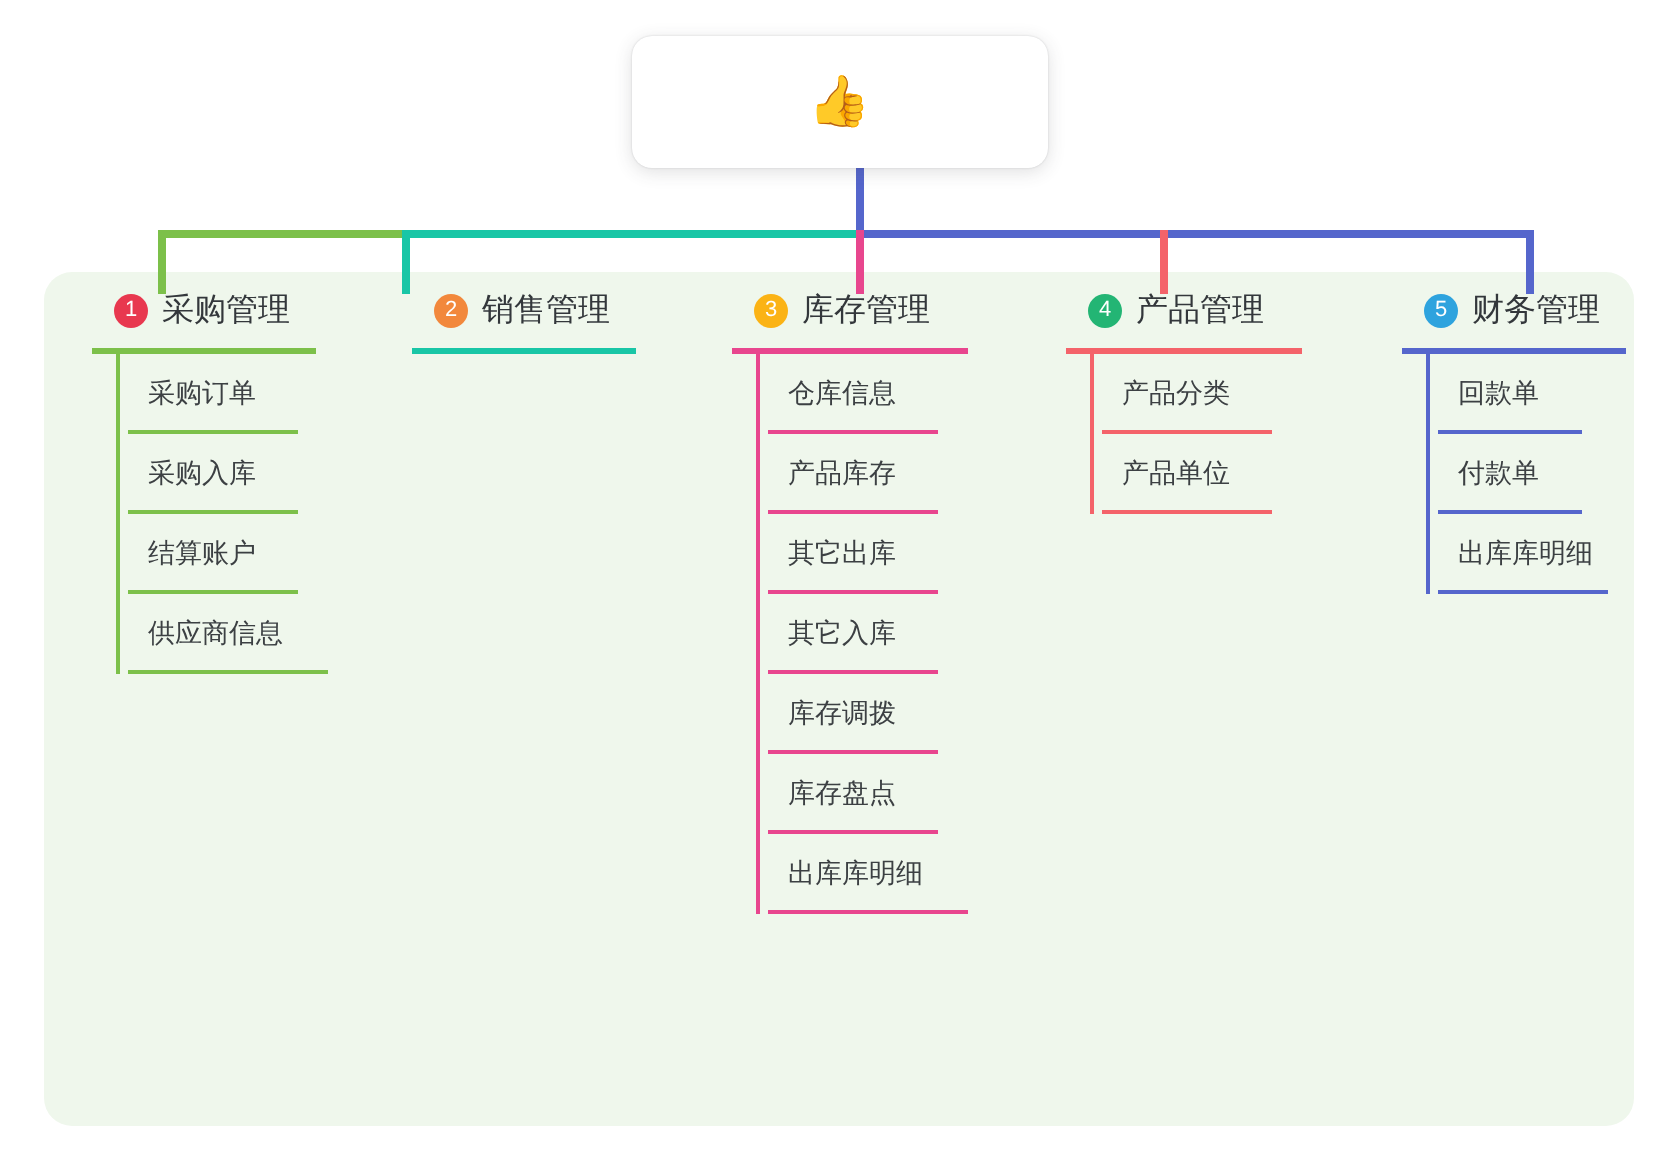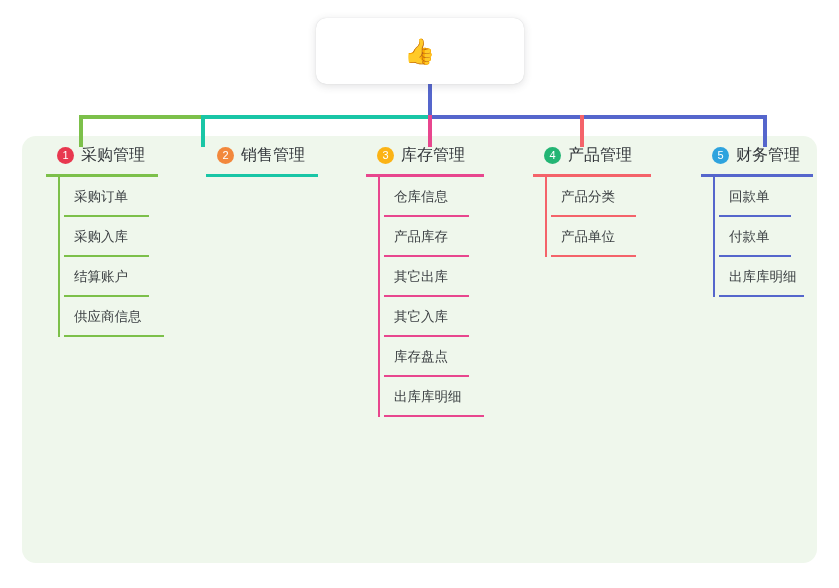--- a/index.html
+++ b/index.html
@@ -236,20 +236,24 @@
         </div>
         <div class="item">
           <span class="item-label">其它出库</span>
           <div class="item-rule" style="background: rgb(232, 70, 142); width: 85px;"></div>
         </div>
         <div class="item">
           <span class="item-label">其它入库</span>
           <div class="item-rule" style="background: rgb(232, 70, 142); width: 85px;"></div>
         </div>
         <div class="item">
+          <span class="item-label">库存调拨</span>
+          <div class="item-rule" style="background: rgb(232, 70, 142); width: 85px;"></div>
+        </div>
+        <div class="item">
           <span class="item-label">库存盘点</span>
           <div class="item-rule" style="background: rgb(232, 70, 142); width: 85px;"></div>
         </div>
         <div class="item">
           <span class="item-label">出库库明细</span>
           <div class="item-rule" style="background: rgb(232, 70, 142); width: 100px;"></div>
         </div>
       </div>
     </div>
     <div class="column" style="left: 505px; width: 168px;">

